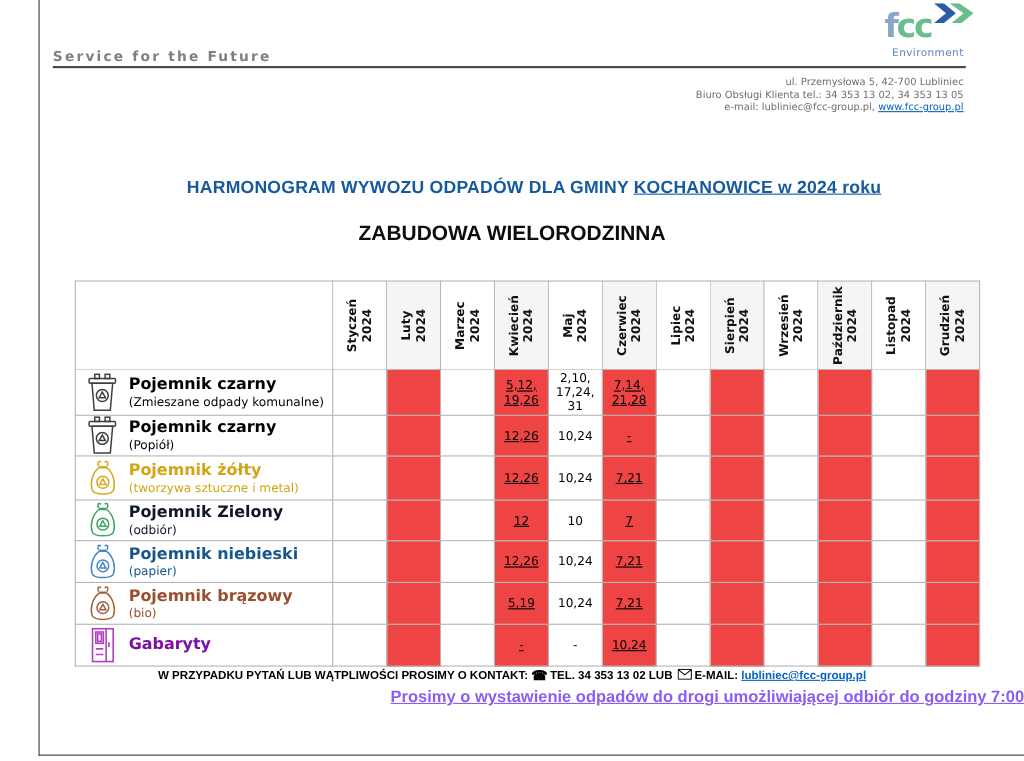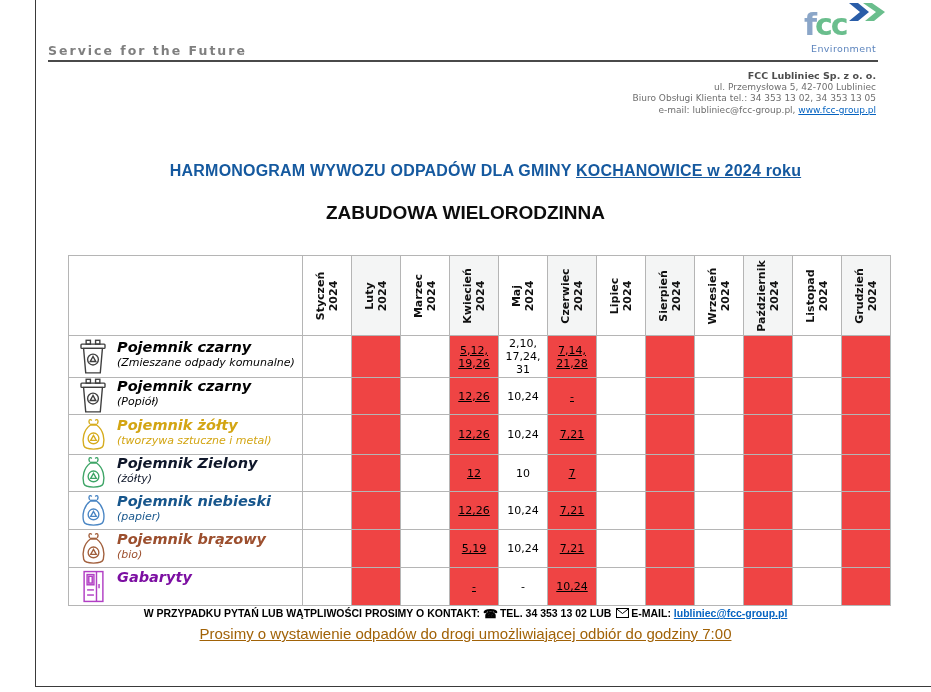--- a/index.html
+++ b/index.html
@@ -45,34 +45,34 @@
   .sched th, .sched td { border:1px solid #b5b5b5; }
   .sched thead th { height:80px; position:relative; background:#fff; }
   .sched th.shade, .sched td.shade { background:#f4f5f5; }
   .rot { position:absolute; left:50%; top:50%; transform:translate(-50%,-50%) rotate(-90deg);
          white-space:nowrap; width:max-content; font-size:11px; font-weight:bold;
          line-height:13px; text-align:center; color:#111; }
   td.val { font-size:11px; line-height:13px; text-align:center; vertical-align:middle;
            padding:1px 2px; color:#000; background:#fff; }
   td.val.shade { background:#ef4444;text-decoration:underline; }
   td.label-cell { background:#fff; padding:0; vertical-align:middle; }
-  .lab { display:flex; height:100%;font-style:italic; }
+  .lab { display:flex; align-items:center; height:100%; }
   .icon-box { width:48px; display:flex; justify-content:center; align-items:center; flex:0 0 48px; }
   .icon-box svg { display:block; }
   .row-name { font-size:14.5px; font-weight:bold; line-height:17px; font-family:"DejaVu Sans",sans-serif; }
   .row-sub  { font-size:11px; line-height:13px; }
 
   
   .contact { position:absolute; left:0; top:607px; width:100%; text-align:center;
              font-family:"Liberation Sans",sans-serif; font-weight:bold; font-size:10.5px; color:#000; }
   .contact .env-svg { vertical-align:-1px; margin:0 2px 0 2px; }
   .contact .phone-glyph { font-size:12px; vertical-align:-1px; margin-right:2px; }
-  .note { position:absolute; left:0; top:625px; width:100%; text-align:center;
-          font-family:"Liberation Sans",sans-serif; font-weight:normal; font-size:15px;
-          color:#a16207; text-decoration:underline; }
+  .note { position:absolute; left:0; top:625px; width:100%; text-align:right;
+          font-family:"Liberation Sans",sans-serif; font-weight:bold; font-size:15px;
+          color:#8b5cf6; text-decoration:underline; }
 </style>
 </head>
 <body>
 
 <div class="page">
 
   <div class="vline"></div>
   <div class="hline"></div>
 
   <div class="tagline">Service for the Future</div>
@@ -81,21 +81,20 @@
   <div class="logo">
     <svg class="logo-chevrons" width="42" height="18" viewBox="0 0 42 18">
       <path d="M5 0 h9 L25 9 L14 18 H5 L16 9 Z" fill="#2a5da8"></path>
       <path d="M19 0 h9 L41 9 L30 18 h-9 L32 9 Z" fill="#6abe8d"></path>
     </svg>
     <div class="logo-text"><span class="logo-f">f</span><span class="logo-cc">cc</span></div>
     <div class="logo-env">Environment</div>
   </div>
 
   <div class="company">
-    <div class="co-name">FCC Lubliniec Sp. z o. o.</div>
     <div>ul. Przemysłowa 5, 42-700 Lubliniec</div>
     <div>Biuro Obsługi Klienta tel.: 34 353 13 02, 34 353 13 05</div>
     <div><span>e-mail: lubliniec@fcc-group.pl, </span><a href="#" class="link">www.fcc-group.pl</a></div>
   </div>
 
   <div class="title"><span>HARMONOGRAM WYWOZU ODPADÓW DLA GMINY </span><span class="u">KOCHANOWICE w 2024 roku</span></div>
   <div class="subtitle">ZABUDOWA WIELORODZINNA</div>
 
   <div class="sched-wrap">
     <table class="sched">
@@ -258,21 +257,21 @@
                   <svg width="29" height="36" viewBox="0 0 34 42" fill="none" stroke="currentColor" stroke-width="1.6">
                     <path d="M12.5 8 C10.5 4 12.5 1.5 15 4 M21.5 8 C23.5 4 21.5 1.5 19 4"></path>
                     <path d="M13 8.5 h8"></path>
                     <path d="M13 9.5 C5.5 15 3.5 26 5.5 33 C7 39 27 39 28.5 33 C30.5 26 28.5 15 21 9.5 Z"></path>
                     <circle cx="17" cy="25" r="6.3"></circle>
                     <path d="M17 21.4 L13.7 27.3 H20.3 Z"></path>
                   </svg>
                 </span>
                 <div class="txt" style="color:#0f172a">
                   <div class="row-name">Pojemnik Zielony</div>
-                  <div class="row-sub">(żółty)</div>
+                  <div class="row-sub">(odbiór)</div>
                 </div>
               </div>
             </td>
             <td class="val"></td>
             <td class="val shade"></td>
             <td class="val"></td>
             <td class="val shade">12</td>
             <td class="val">10</td>
             <td class="val shade">7</td>
             <td class="val"></td>

